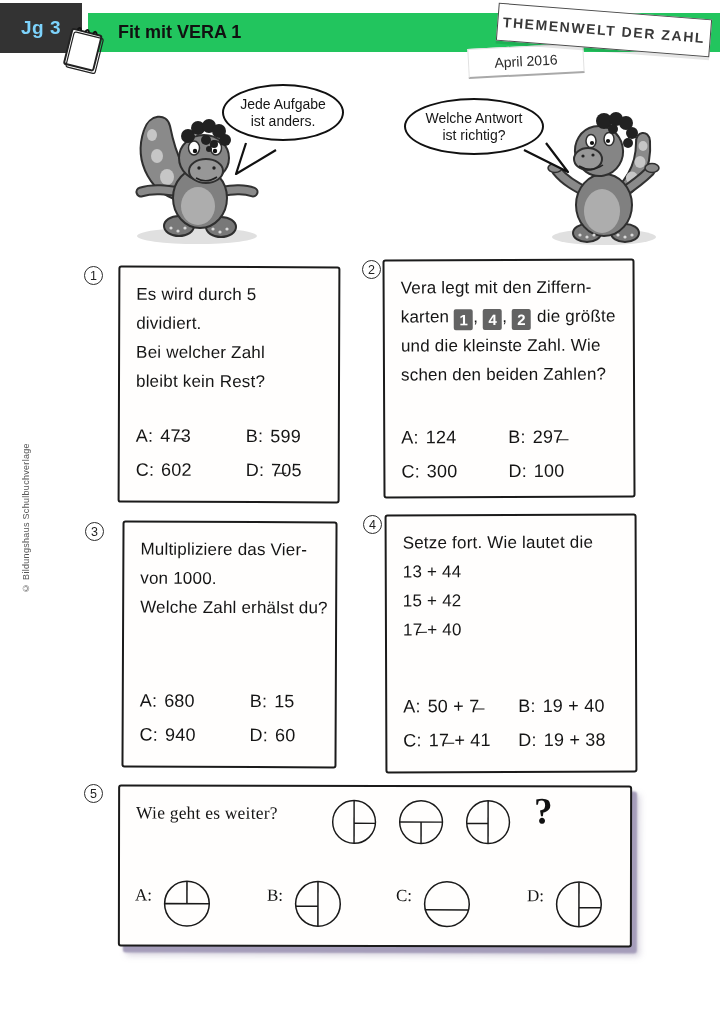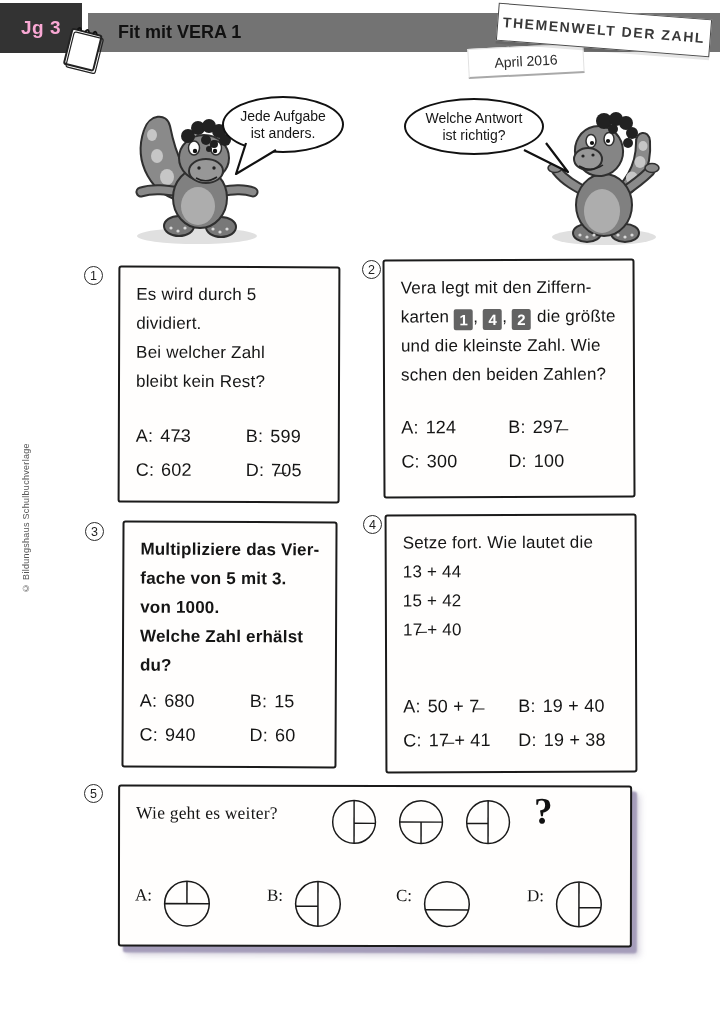--- a/index.html
+++ b/index.html
@@ -6,26 +6,26 @@
   html,body { background:#e8e8e8; }
   #page {
     position:relative; width:720px; height:1019px; margin:0 auto;
     background:#ffffff; overflow:hidden;
     font-family:"Liberation Sans", sans-serif; color:#151515;
   }
 
   
   .grade-box {
     position:absolute; left:0; top:3px; width:82px; height:50px;
-    background:#333333; color:#f9a8d4; display:flex; align-items:center; justify-content:center;
+    background:#333333; color:#7dd3fc; display:flex; align-items:center; justify-content:center;
     font-size:19px; font-weight:700; letter-spacing:0.5px; z-index:2;
   }
   .banner {
     position:absolute; left:88px; top:13px; width:632px; height:39px;
-    background:#737373; z-index:1;
+    background:#22c55e; z-index:1;
   }
   .banner-title {
     position:absolute; left:30px; top:0; height:39px; line-height:39px;
     font-size:18px; font-weight:600; color:#111;
   }
   .notepad {
     position:absolute; left:58px; top:24px; z-index:3;
   }
   .series-box {
     position:absolute; left:497px; top:11px; width:214px; height:38px;
@@ -211,21 +211,21 @@
         <circle cx="54" cy="142" r="1.6"></circle>
       <circle cx="78" cy="142" r="1.6"></circle>
         <circle cx="85" cy="144" r="1.6"></circle>
         <circle cx="92" cy="142" r="1.6"></circle>
     </g>
   </svg>
 
   <svg class="bubble-tail" style="left:230px; top:141px;" width="52" height="36" viewBox="0 0 52 36">
     <path d="M16,2 L6,33 L46,9" fill="#ffffff" stroke="#111" stroke-width="2.2" stroke-linejoin="round"></path>
   </svg>
-  <div class="bubble" style="left:222px; top:96px; width:122px; height:57px;">
+  <div class="bubble" style="left:222px; top:84px; width:122px; height:57px;">
     <span>Jede Aufgabe</span>
     <span>ist anders.</span>
   </div>
 
   <svg class="bubble-tail" style="left:518px; top:141px;" width="56" height="34" viewBox="0 0 56 34">
     <path d="M28,2 L50,31 L6,9" fill="#ffffff" stroke="#111" stroke-width="2.2" stroke-linejoin="round"></path>
   </svg>
   <div class="bubble" style="left:404px; top:98px; width:140px; height:57px;">
     <span>Welche Antwort</span>
     <span>ist richtig?</span>
@@ -254,35 +254,34 @@
   </div>
   <div class="task-box" style="left:383px; top:259px; width:252px; height:239px; transform:rotate(-0.25deg);">
     <div class="q-block">
       <div>Vera legt mit den Ziffern-</div>
       <div>
         <span>karten</span><span class="digit-card">1</span><span>,</span><span class="digit-card">4</span><span>,</span><span class="digit-card">2</span><span class="card-suffix">die größte</span>
       </div>
       <div>und die kleinste Zahl. Wie</div>
       <div>schen den beiden Zahlen?</div>
     </div>
-    <div class="answers cols-2" style="bottom:24px;">
+    <div class="answers cols-2" style="bottom:14px;">
       <div><span class="ans-label">A:</span><span>124</span></div>
       <div><span class="ans-label">B:</span><span>297̶</span></div>
       <div><span class="ans-label">C:</span><span>300</span></div>
       <div><span class="ans-label">D:</span><span>100</span></div>
     </div>
   </div>
 
   <div class="num-badge" style="left:85px; top:522px;">
     <span>3</span>
   </div>
   <div class="task-box" style="left:122px; top:521px; width:215px; height:247px; transform:rotate(0.25deg);">
-    <div class="q-block" style="right:6px;font-weight:bold;">
+    <div class="q-block" style="right:6px;">
       <div>Multipliziere das Vier-</div>
-      <div>fache von 5 mit 3.</div>
       <div>von 1000.</div>
       <div>Welche Zahl erhälst du?</div>
     </div>
     <div class="answers cols-3">
       <div><span class="ans-label">A:</span><span>680</span></div>
       <div><span class="ans-label">B:</span><span>15</span></div>
       <div><span class="ans-label">C:</span><span>940</span></div>
       <div><span class="ans-label">D:</span><span>60</span></div>
     </div>
   </div>

